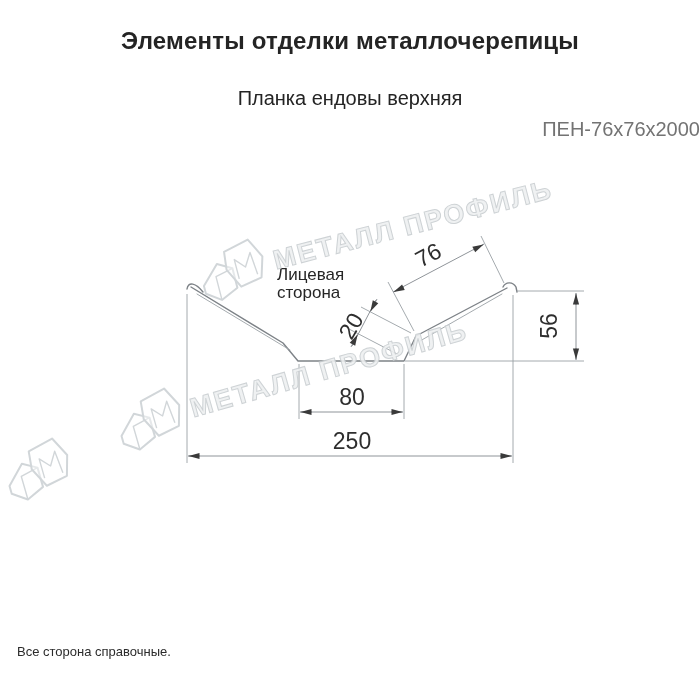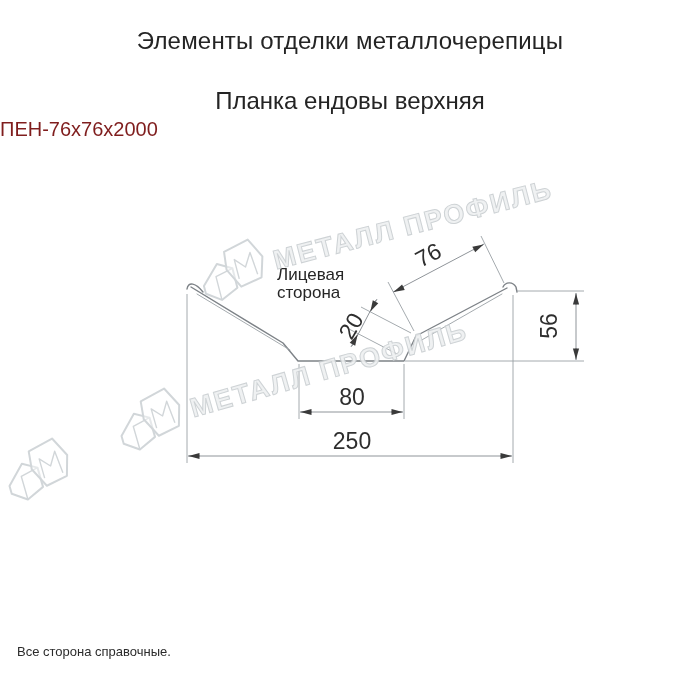--- a/index.html
+++ b/index.html
@@ -1,23 +1,23 @@
 <!DOCTYPE html>
 <html><head>
 <meta charset="utf-8">
 <style>
   html,body{margin:0;padding:0;background:#ffffff;}
   .page{position:relative;width:700px;height:700px;background:#ffffff;overflow:hidden;
         font-family:"Liberation Sans",sans-serif;color:#1f1f1f;}
   .title{position:absolute;top:27px;left:0;width:700px;text-align:center;
-         font-size:24px;font-weight:400;margin:0;letter-spacing:0.2px;color:#242424;}
+         font-size:24px;font-weight:700;margin:0;letter-spacing:0.2px;color:#242424;}
   .subtitle{position:absolute;top:87px;left:0;width:700px;text-align:center;
-         font-size:24px;font-weight:400;margin:0;color:#242424;}
-  .prodcode{position:absolute;top:118px;left:0;width:700px;text-align:left;
-         font-size:20px;font-weight:400;margin:0;color:#7f1d1d;}
+         font-size:20px;font-weight:400;margin:0;color:#242424;}
+  .prodcode{position:absolute;top:118px;left:0;width:700px;text-align:right;
+         font-size:20px;font-weight:400;margin:0;color:#737373;}
   .footnotes{position:absolute;left:17px;top:643px;font-size:13px;line-height:17px;color:#2b2b2b;}
   svg.drawing{position:absolute;left:0;top:0;width:700px;height:700px;}
   .dimtxt{font-family:"Liberation Sans",sans-serif;font-size:23px;fill:#2e2e2e;}
   .lbltxt{font-family:"Liberation Sans",sans-serif;font-size:17px;fill:#262626;}
   .wmtxt{font-family:"Liberation Sans",sans-serif;font-size:27px;font-weight:bold;
          letter-spacing:2px;fill:#eef0f1;stroke:#c9ced1;stroke-width:1px;}
 </style>
 </head>
 <body>
 

